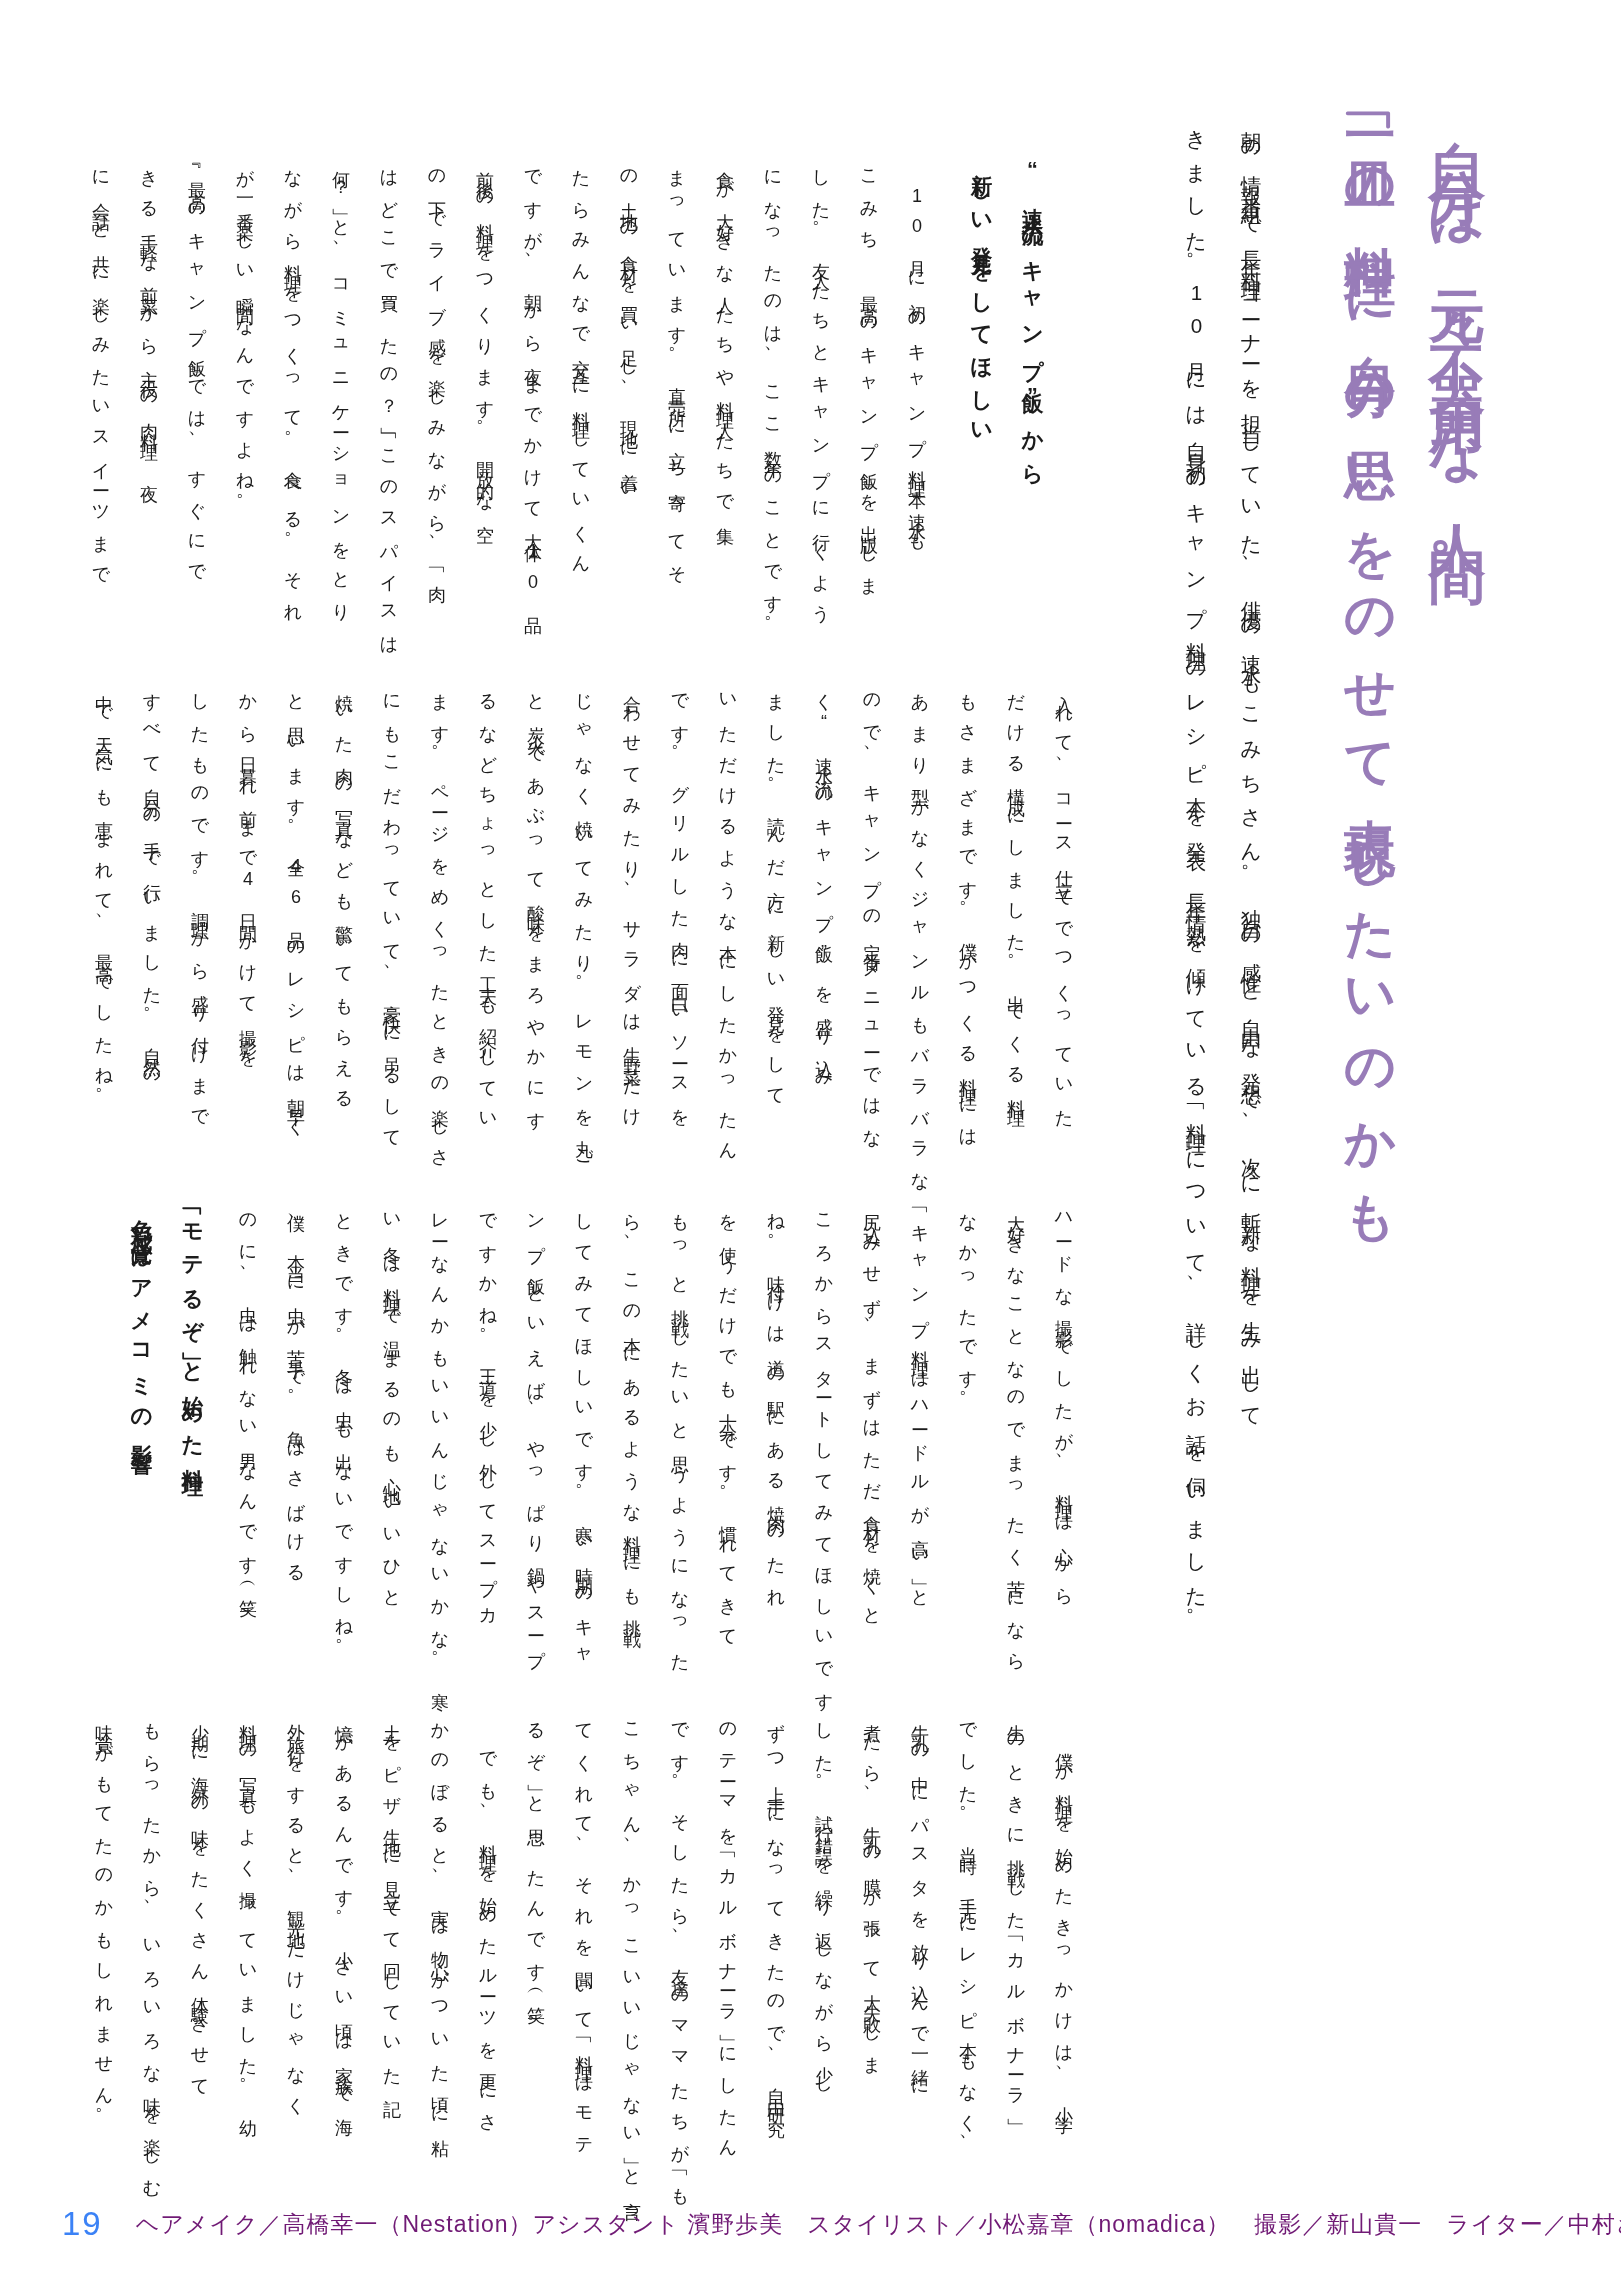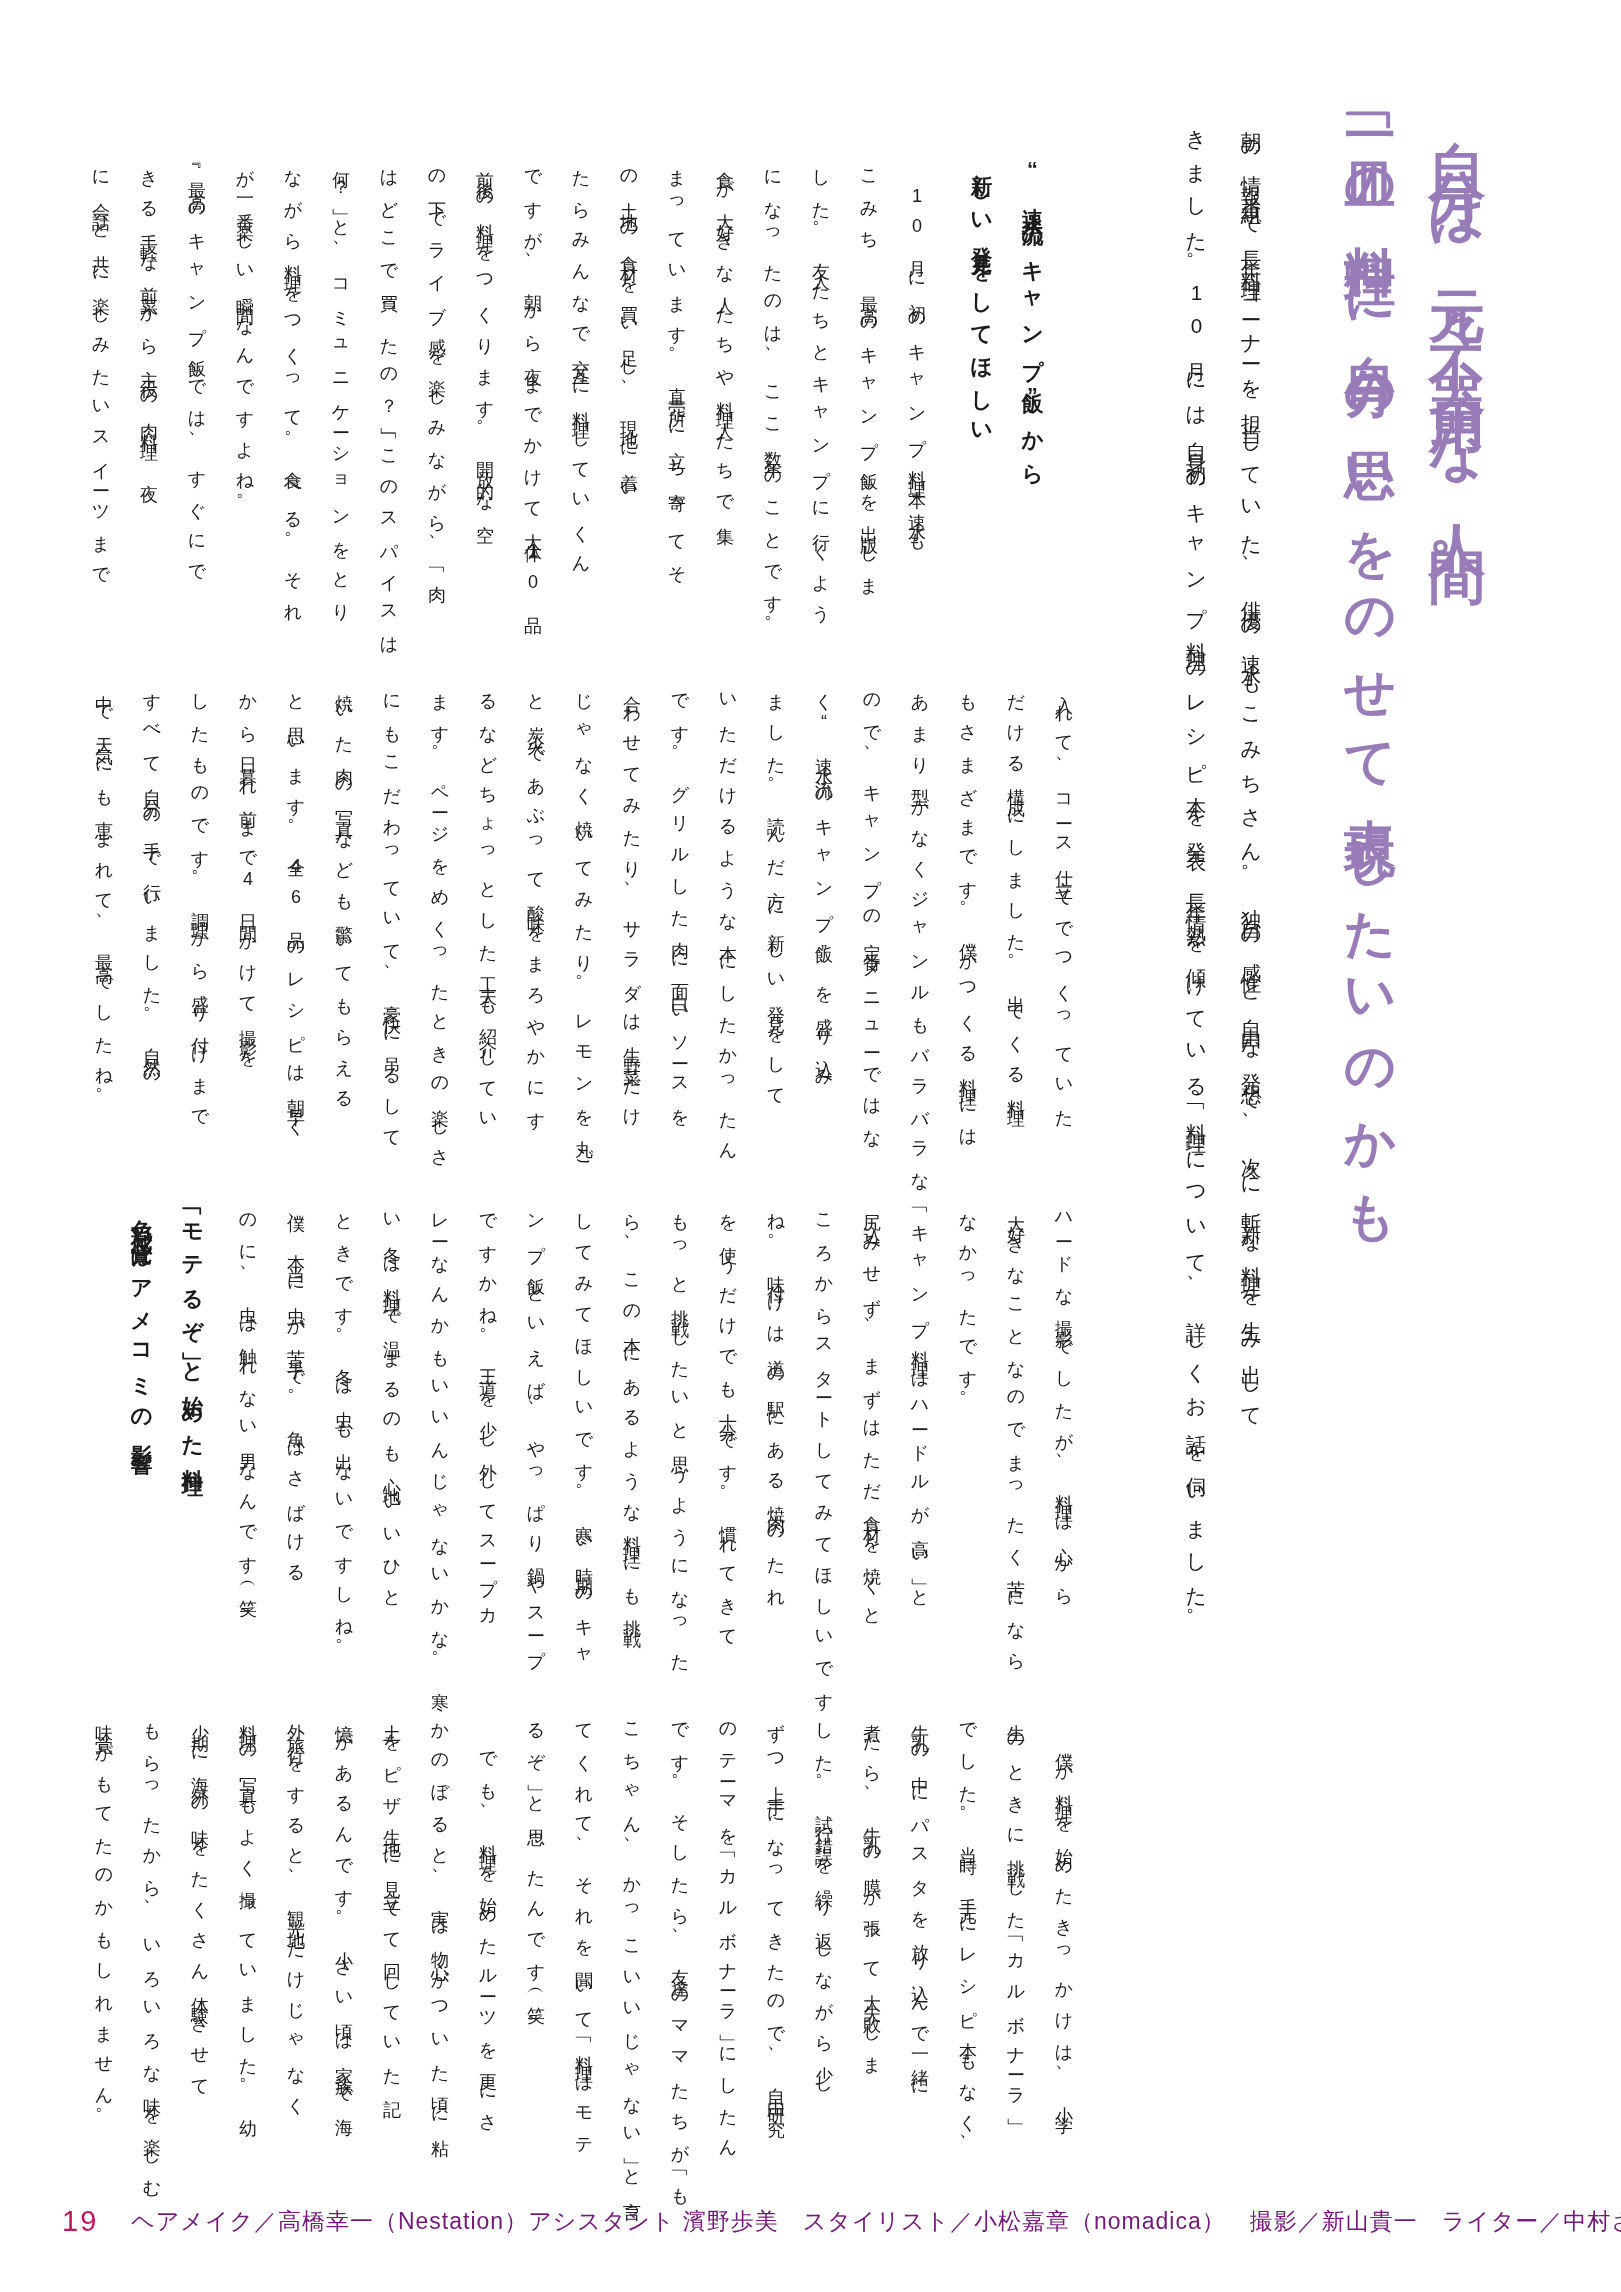--- a/index.html
+++ b/index.html
@@ -48,21 +48,21 @@
   .row-2 { left:71px;  top:681px;  width:1017px; }
   .row-3 { left:216px; top:1201px; width:872px; }
   .row-4 { left:71px;  top:1710px; width:1017px; }
 
   
   .footer {
     position:absolute; left:62px; top:2205px; width:1529px;
     display:flex; align-items:center; gap:33px;
     white-space:nowrap;
   }
-  .page-num { font-size:29px; letter-spacing:2px; color:#be185d; }
+  .page-num { font-size:33px; letter-spacing:2px; color:#3b82f6; }
   .credits  { font-size:23px; letter-spacing:1px; color:#701a75; }
 </style>
 </head>
 <body>
 
 <div class="v title-line title-1">自分は元々不器用な人間。</div>
 <div class="v title-line title-2">「一皿の料理」に自分の思いをのせて表現したいのかも</div>
 
 <div class="v lead">
     <p>朝の情報番組で長年料理コーナーを担当していた、俳優の速水もこみちさん。独自の感性と自由な発想で、次々に斬新な料理を生み出して</p>

